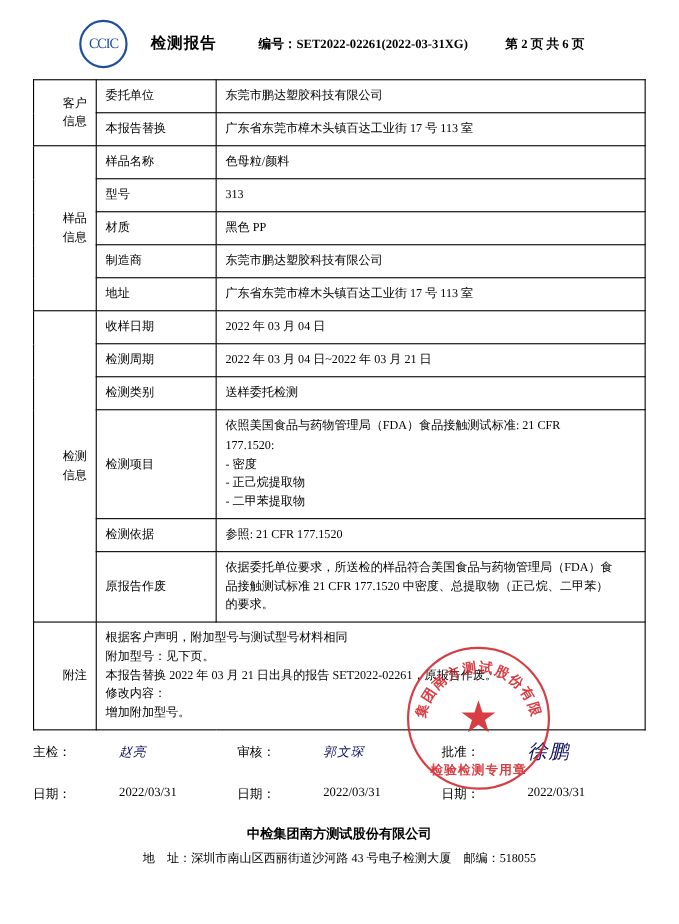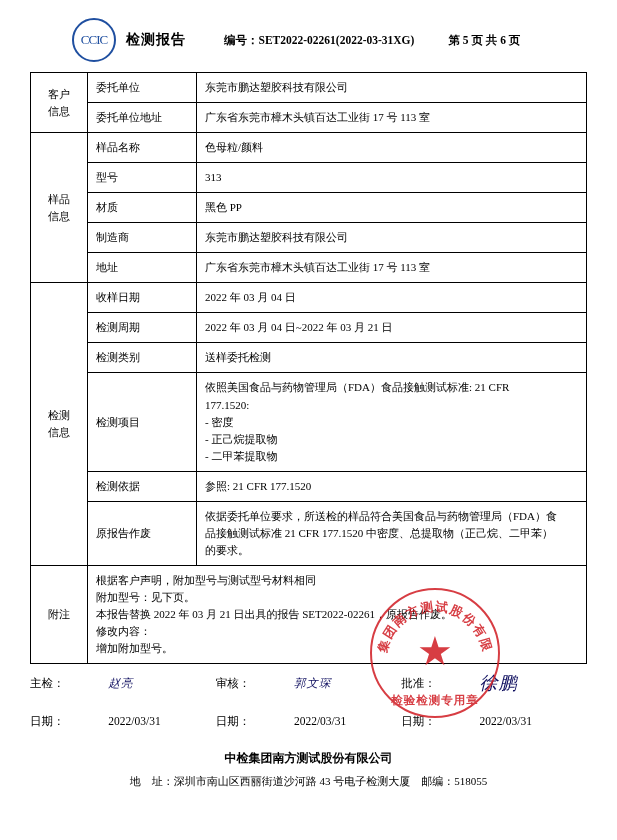--- a/index.html
+++ b/index.html
@@ -44,21 +44,21 @@
   .logo-inner {
     font-family: "Liberation Serif", serif;
     color: #1f4fa0;
     font-size: 13px;
     font-weight: normal;
     letter-spacing: -1px;
   }
   .hdr-title {
     font-size: 14px;
     font-weight: bold;
-    margin-left: 10px;
+    margin-left: 21px;
     letter-spacing: 1px;
   }
   .hdr-no {
     font-size: 11.5px;
     font-weight: bold;
     margin-left: 38px;
     white-space: nowrap;
   }
   .hdr-page {
     font-size: 11.5px;
@@ -76,21 +76,21 @@
   }
   table.report td {
     border: 1px solid #000;
     font-size: 11px;
     padding: 6px 8px;
     vertical-align: middle;
     line-height: 1.55;
   }
   td.grp {
     width: 40px;
-    text-align: center;
+    text-align: right;
     font-size: 11.5px;
     line-height: 1.5;
   }
   td.lbl {
     width: 92px;
     padding-left: 10px;
     font-size: 11px;
   }
   td.val {
     font-size: 11px;
@@ -212,34 +212,34 @@
 <body>
 
 <div class="page">
 
   <div class="header">
     <div class="logo">
       <span class="logo-inner">CCIC</span>
     </div>
     <div class="hdr-title">检测报告</div>
     <div class="hdr-no">编号：SET2022-02261(2022-03-31XG)</div>
-    <div class="hdr-page">第 5 页 共 6 页</div>
+    <div class="hdr-page">第 2 页 共 6 页</div>
   </div>
 
   <table class="report">
     <tbody>
 
       <tr>
         <td class="grp multi" rowspan="2">客户
 信息</td>
         <td class="lbl">委托单位</td>
         <td class="val">东莞市鹏达塑胶科技有限公司</td>
       </tr>
       <tr>
-        <td class="lbl">委托单位地址</td>
+        <td class="lbl">本报告替换</td>
         <td class="val">广东省东莞市樟木头镇百达工业街 17 号 113 室</td>
       </tr>
 
       <tr>
         <td class="grp multi" rowspan="5">样品
 信息</td>
         <td class="lbl">样品名称</td>
         <td class="val">色母粒/颜料</td>
       </tr>
       <tr>

